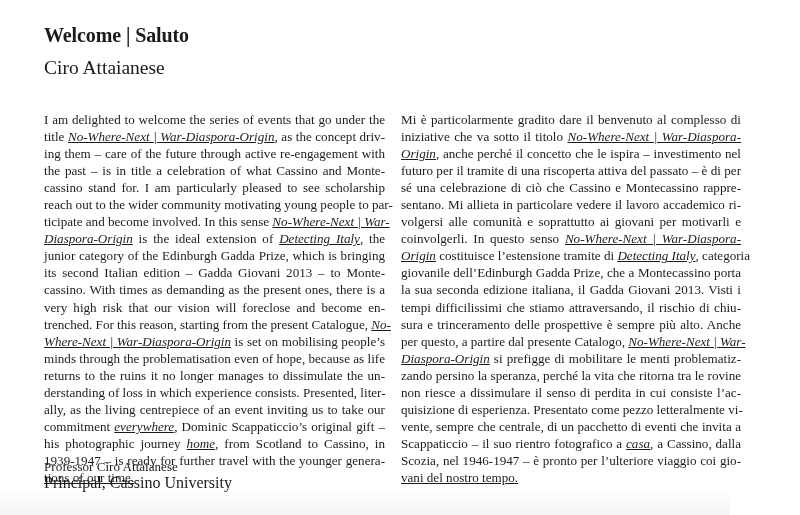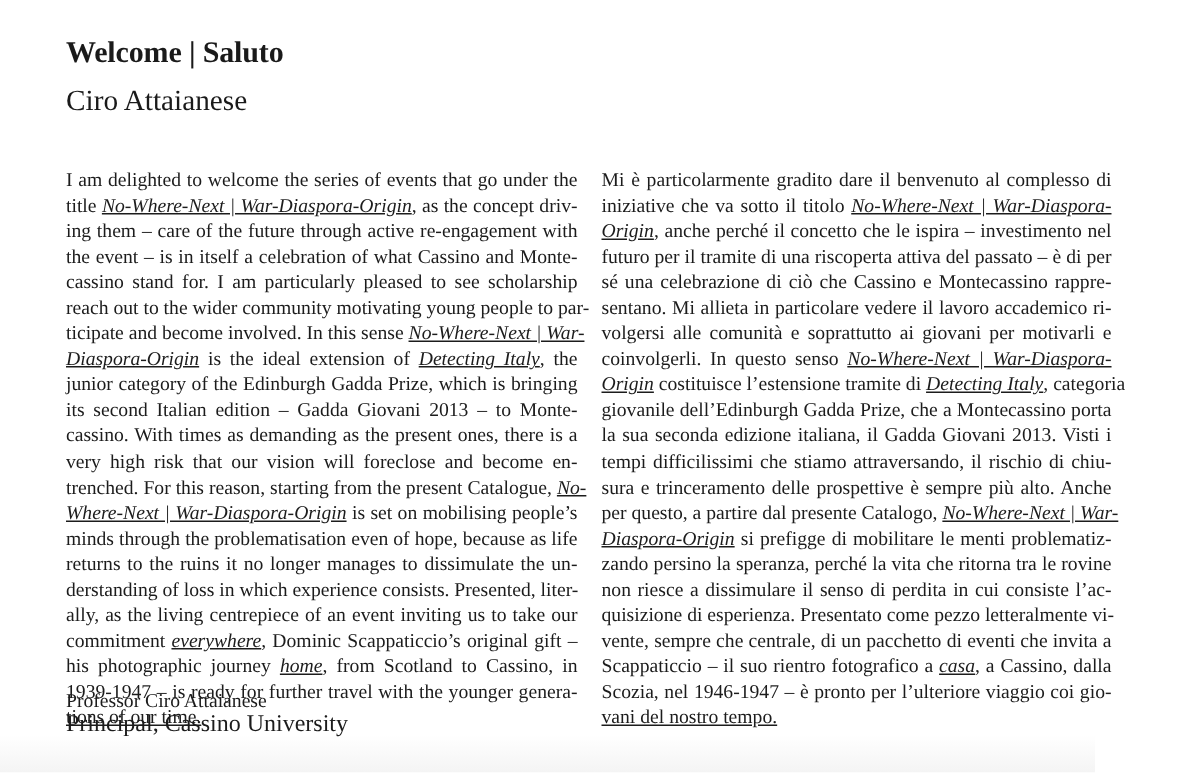--- a/index.html
+++ b/index.html
@@ -82,21 +82,21 @@
 <body>
 
 <div class="page">
   <h1 class="title">Welcome | Saluto</h1>
   <h2 class="author" style="font-weight:normal;">Ciro Attaianese</h2>
 
   <div class="col col-en">
       <span class="line"><span>I am delighted to welcome the series of events that go under the</span></span>
       <span class="line"><span>title </span><i>No-Where-Next | War-Diaspora-Origin</i><span>, as the concept driv-</span></span>
       <span class="line"><span>ing them – care of the future through active re-engagement with</span></span>
-      <span class="line"><span>the event – is in itself a celebration of what Cassino and Monte-</span></span>
+      <span class="line"><span>the past – is in title a celebration of what Cassino and Monte-</span></span>
       <span class="line"><span>cassino stand for. I am particularly pleased to see scholarship</span></span>
       <span class="line"><span>reach out to the wider community motivating young people to par-</span></span>
       <span class="line"><span>ticipate and become involved. In this sense </span><i>No-Where-Next | War-</i></span>
       <span class="line"><i>Diaspora-Origin</i><span> is the ideal extension of </span><i>Detecting Italy</i><span>, the</span></span>
       <span class="line"><span>junior category of the Edinburgh Gadda Prize, which is bringing</span></span>
       <span class="line"><span>its second Italian edition – Gadda Giovani 2013 – to Monte-</span></span>
       <span class="line"><span>cassino. With times as demanding as the present ones, there is a</span></span>
       <span class="line"><span>very high risk that our vision will foreclose and become en-</span></span>
       <span class="line"><span>trenched. For this reason, starting from the present Catalogue, </span><i>No-</i></span>
       <span class="line"><i>Where-Next | War-Diaspora-Origin</i><span> is set on mobilising people’s</span></span>

